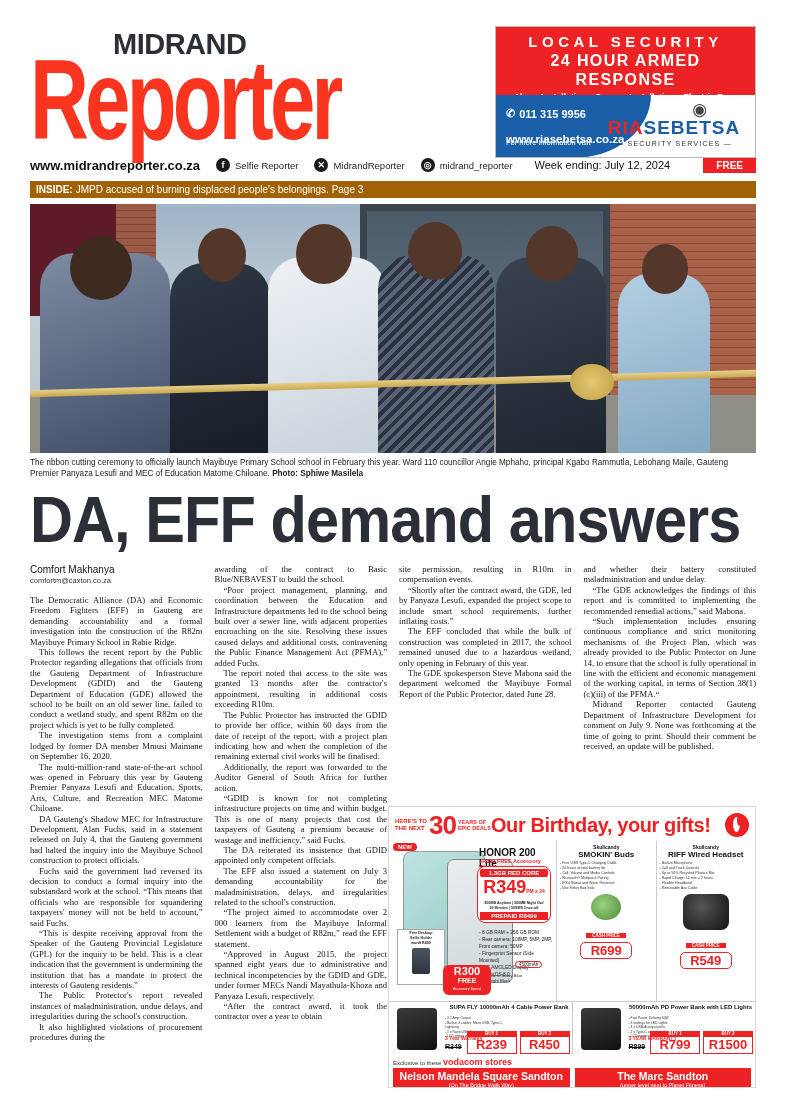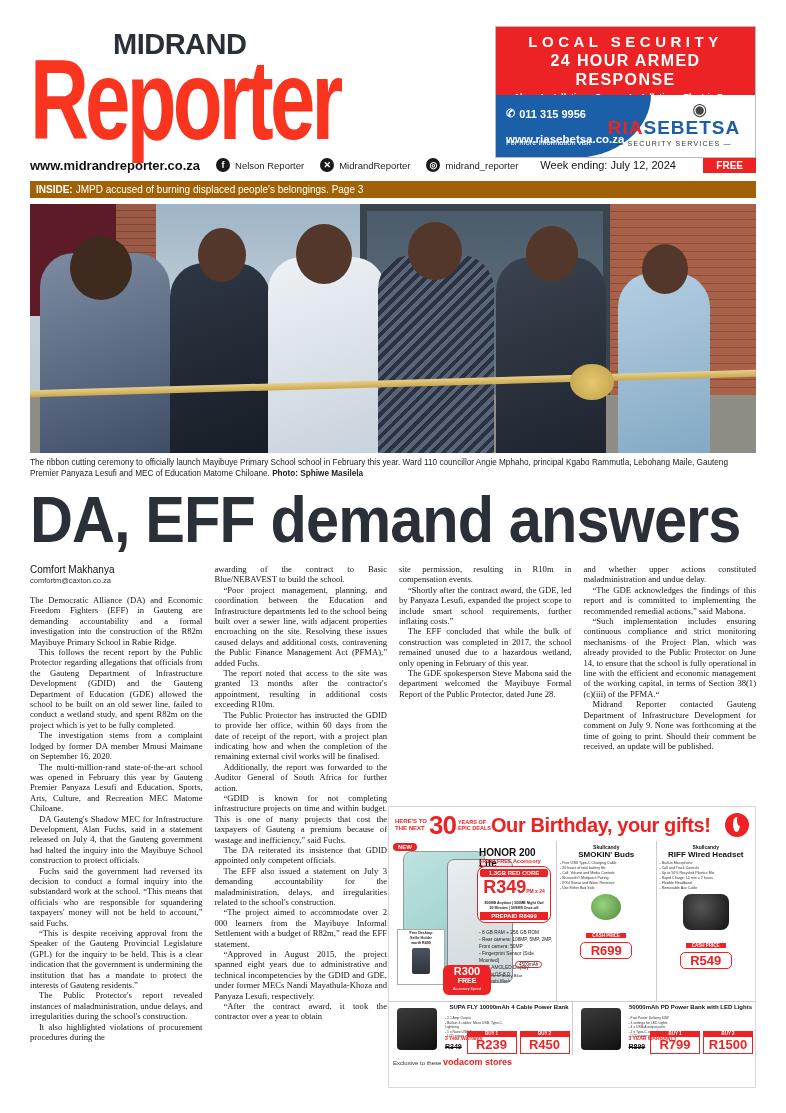--- a/index.html
+++ b/index.html
@@ -401,21 +401,21 @@
         </div>
       </div>
     </div>
   </div>
 
   <div class="navbar">
     <div class="nav-url">www.midrandreporter.co.za</div>
 
     <div class="social">
       <span class="soc-icon soc-fb">f</span>
-      <span class="soc-label">Nelson Reporter</span>
+      <span class="soc-label">Selfie Reporter</span>
     </div>
     <div class="social">
       <span class="soc-icon soc-x">✕</span>
       <span class="soc-label">MidrandReporter</span>
     </div>
     <div class="social">
       <span class="soc-icon soc-ig">◎</span>
       <span class="soc-label">midrand_reporter</span>
     </div>
 
@@ -491,21 +491,21 @@
     </div>
 
     <div class="col">
       <p>site permission, resulting in R10m in compensation events.</p>
       <p class="indent">“Shortly after the contract award, the GDE, led by Panyaza Lesufi, expanded the project scope to include smart school requirements, further inflating costs.”</p>
       <p class="indent">The EFF concluded that while the bulk of construction was completed in 2017, the school remained unused due to a hazardous wetland, only opening in February of this year.</p>
       <p class="indent">The GDE spokesperson Steve Mabona said the department welcomed the Mayibuye Formal Report of the Public Protector, dated June 28.</p>
     </div>
 
     <div class="col">
-      <p>and whether upper actions constituted maladministration and undue delay.</p>
+      <p>and whether their battery constituted maladministration and undue delay.</p>
       <p class="indent">“The GDE acknowledges the findings of this report and is committed to implementing the recommended remedial actions,” said Mabona.</p>
       <p class="indent">“Such implementation includes ensuring continuous compliance and strict monitoring mechanisms of the Project Plan, which was already provided to the Public Protector on June 14, to ensure that the school is fully operational in line with the efficient and economic management of the working capital, in terms of Section 38(1)(c)(iii) of the PFMA.“</p>
       <p class="indent">Midrand Reporter contacted Gauteng Department of Infrastructure Development for comment on July 9. None was forthcoming at the time of going to print. Should their comment be received, an update will be published.</p>
     </div>
   </div>
 
   <div class="vodacom-ad">
 
     <div class="vb-head">
       <div class="vb-30">
@@ -637,15 +637,27 @@
           </div>
         </div>
       </div>
     </div>
 
     <div class="vb-excl">
       <span>Exclusive to these</span>
       <b>vodacom stores</b>
     </div>
 
+    <div class="vb-stores">
+      <div class="vb-store">
+        <div class="vb-store-n">Nelson Mandela Square Sandton</div>
+        <div class="vb-store-s">(On The Bridge Walk Way)</div>
+
+      </div>
+      <div class="vb-store">
+        <div class="vb-store-n">The Marc Sandton</div>
+        <div class="vb-store-s">(upper level next to Planet Fitness)</div>
+
+      </div>
+    </div>
 
   </div>
 </div>
 
 </body></html>

